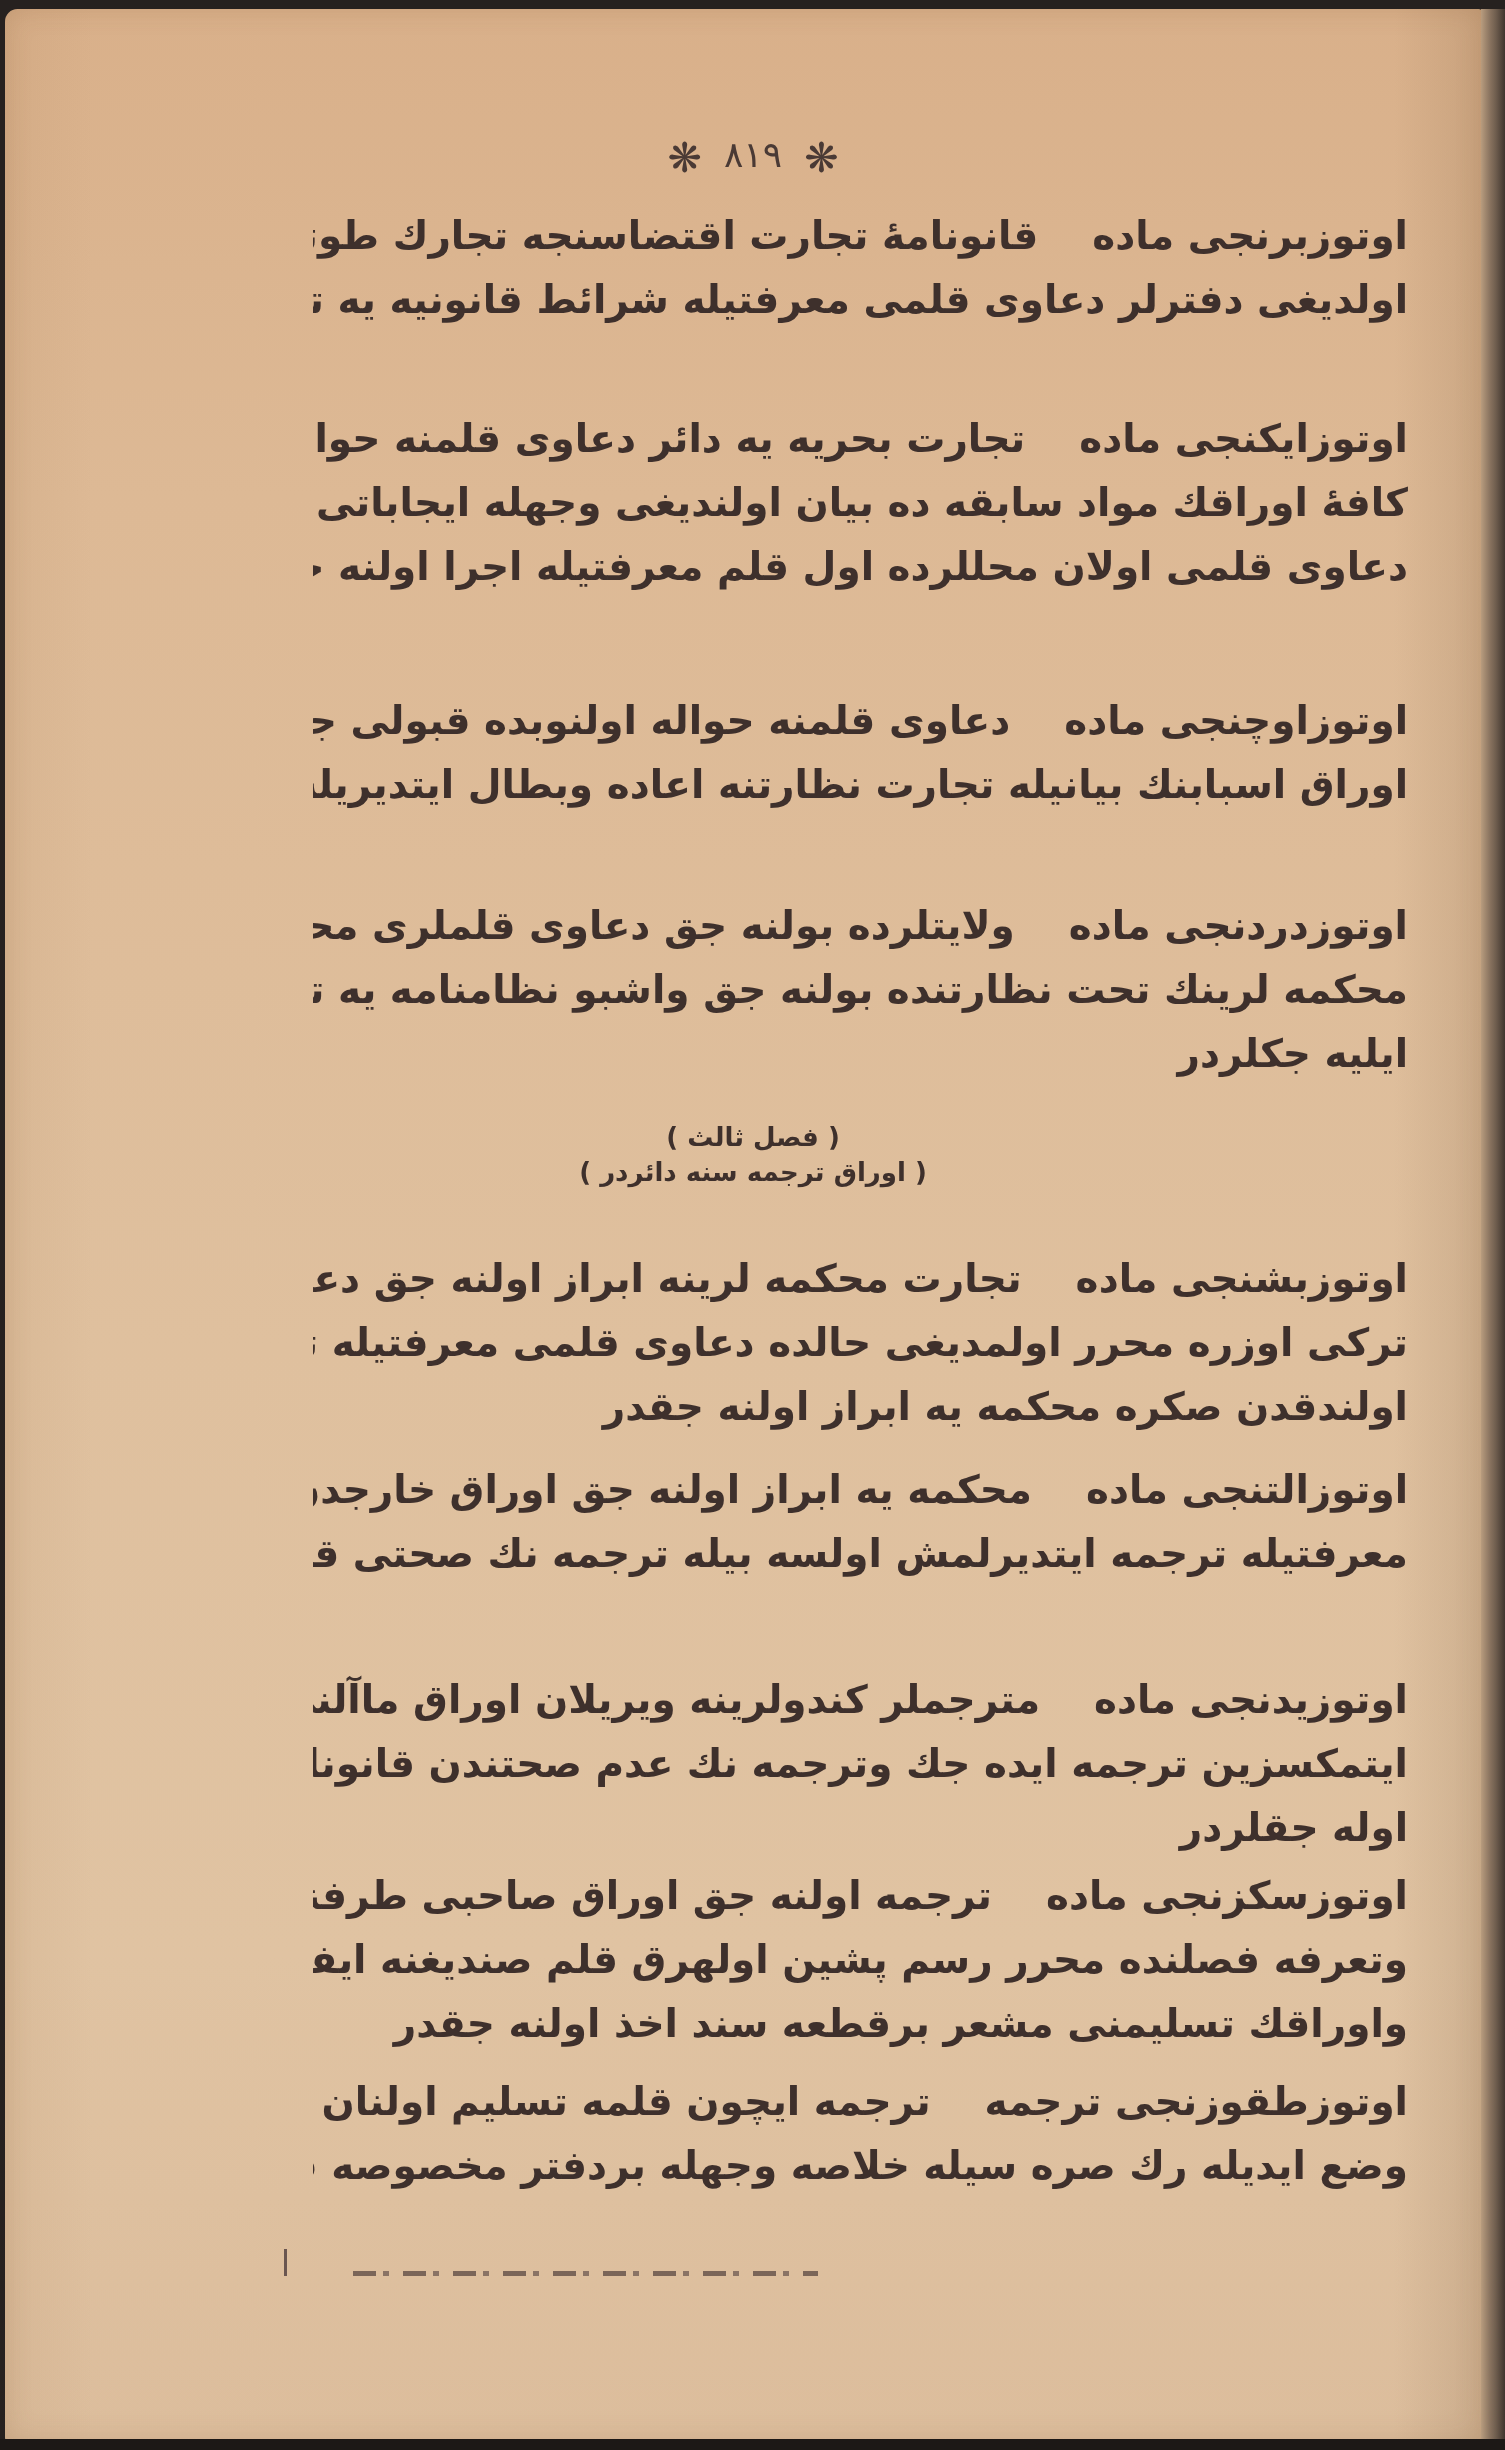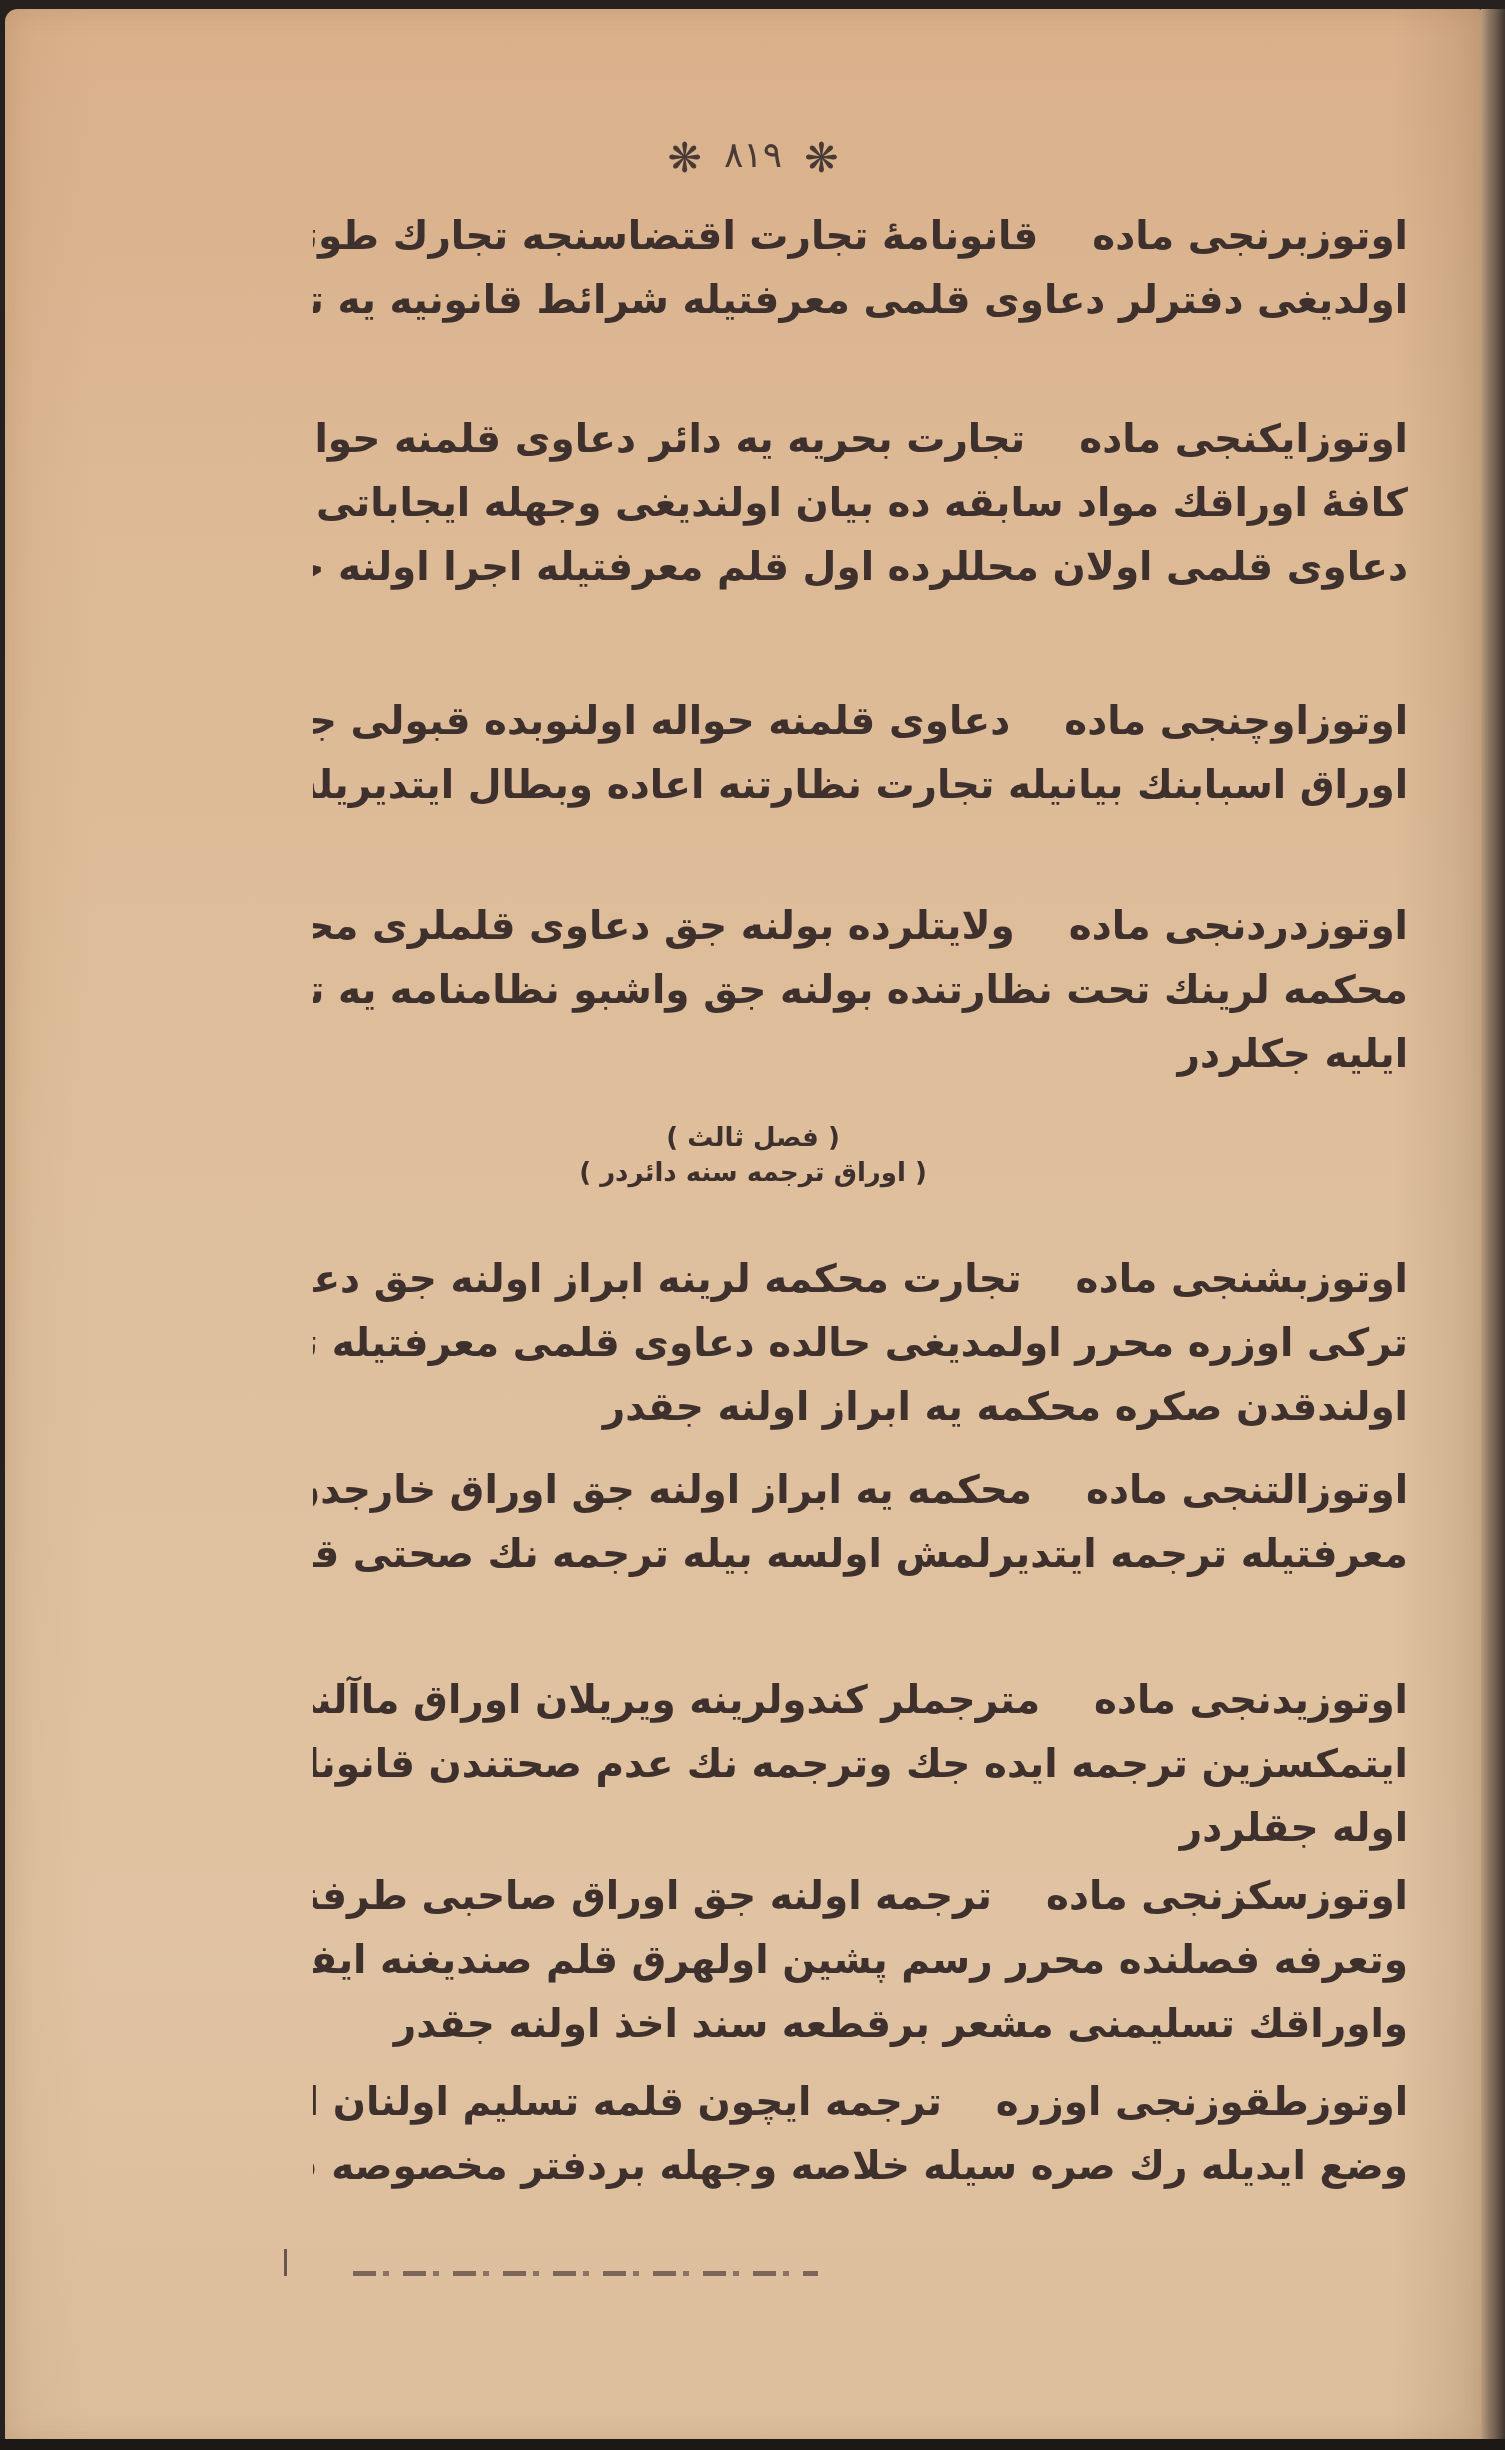--- a/index.html
+++ b/index.html
@@ -179,19 +179,19 @@
   <span class="line last">اوله جقلردر</span>
 </div>
 
 <div class="text-block" style="top:1864px;">
   <span class="line"><span class="article-head">اوتوزسکزنجی ماده</span><span class="gap"></span><span>ترجمه اولنه جق اوراق صاحبی طرفندن قلمه اعطا</span></span>
   <span class="line">وتعرفه فصلنده محرر رسم پشین اولهرق قلم صندیغنه ایفا قلنه جق</span>
   <span class="line last">واوراقك تسلیمنی مشعر برقطعه سند اخذ اولنه جقدر</span>
 </div>
 
 <div class="text-block" style="top:2070px;">
-  <span class="line"><span class="article-head">اوتوزطقوزنجی اوزره</span><span class="gap"></span><span>ترجمه ایچون قلمه تسلیم اولنان اوراقه نومرو</span></span>
+  <span class="line"><span class="article-head">اوتوزطقوزنجی ترجمه</span><span class="gap"></span><span>ترجمه ایچون قلمه تسلیم اولنان اوراقه نومرو</span></span>
   <span class="line">وضع ایدیله رك صره سیله خلاصه وجهله بردفتر مخصوصه قید وآلنان</span>
 </div>
 
 <div class="footer-mark"></div>
 <div class="footer-trace"></div>
 
 
 </body></html>

